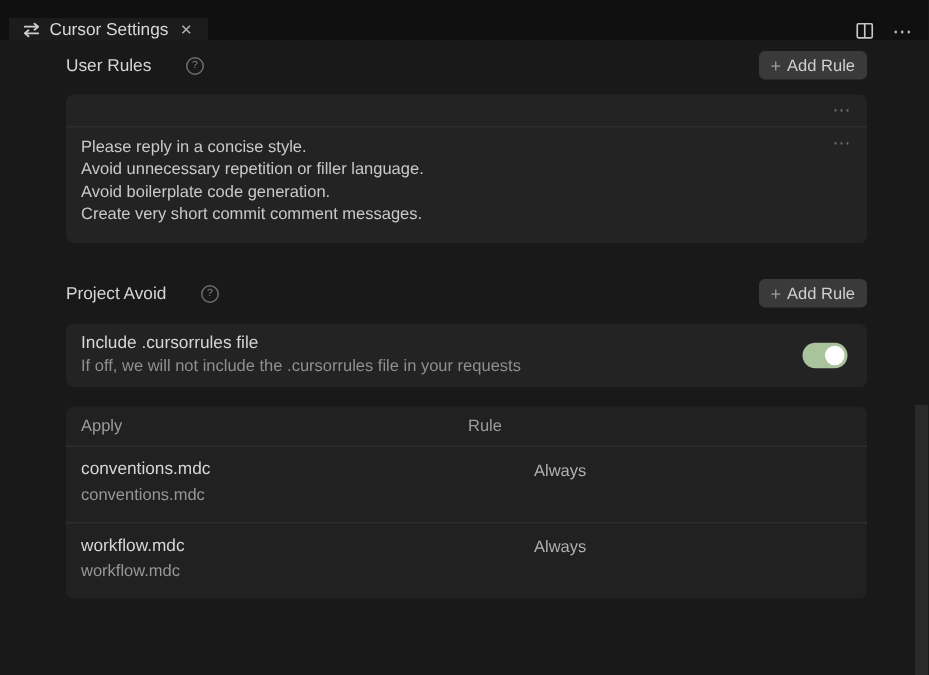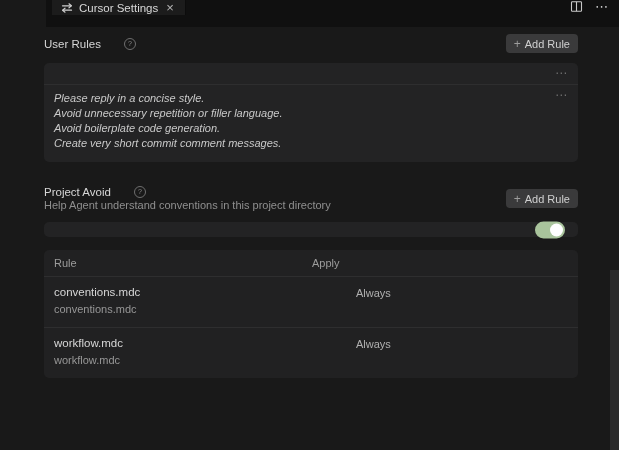--- a/index.html
+++ b/index.html
@@ -7,21 +7,21 @@
     width:619px;height:450px;overflow:hidden;position:relative;
     background:var(--page-bg,#191919);
     font-family:"Liberation Sans","DejaVu Sans",sans-serif;
     -webkit-font-smoothing:antialiased;
   }
   .app{position:absolute;inset:0;}
 
   
   .tabbar{
     height:27px;background:var(--tabbar-bg,#101010);
-    display:flex;align-items:flex-start;justify-content:space-between;margin-left:46px;
+    display:flex;align-items:flex-end;justify-content:space-between;
   }
   .tab{
     display:flex;align-items:center;gap:6px;
     margin-left:6px;padding:0 9px 0 9px;
     background:var(--tab-bg,#1c1c1c);
     color:#d8d8d8;font-size:11.5px;font-weight:500;
     border-right:1px solid #0c0c0c;cursor:pointer;
   }
   .tab-close{color:#b5b5b5;font-size:13px;line-height:1;padding:1px 2px;border-radius:3px;}
   .tabbar-actions{display:flex;align-items:center;gap:12px;padding-right:10px;color:#c8c8c8;}
@@ -49,21 +49,21 @@
   }
   .btn .plus{color:#9d9d9d;font-size:12px;line-height:1;}
 
   .uh{padding-top:7px;}
 
   
   .rules-box{
     margin-top:10px;background:var(--card-bg,#232324);border-radius:5px;
   }
   .rule-row{position:relative;padding:6px 14px 6px 10px;cursor:pointer;}
-  .rule-row + .rule-row{border-top:1px solid var(--divider,#2e2e2f);font-style:italic;}
+  .rule-row + .rule-row{border-top:1px solid var(--divider,#2e2e2f);}
   .rule-row.r1{padding-bottom:15px;}
   .rule-row.r2{padding-bottom:11px;}
   .rule-text{
     font-size:11px;line-height:15px;color:var(--body-text,#c9c9c9);
     white-space:pre-line;display:block;max-width:500px;
   }
   .row-more{
     position:absolute;right:10px;top:4px;color:#6f6f6f;font-size:12px;
     letter-spacing:1px;cursor:pointer;line-height:1;
   }
@@ -170,38 +170,39 @@
           <span class="row-more">⋯</span>
         </div>
       </div>
 
       <div class="section-header ph">
         <div class="sh-left">
           <div class="sec-title-row">
             <span class="sec-title">Project Avoid</span>
             <span class="help-badge">?</span>
           </div>
-          <span class="sec-sub">Help Agent understand conventions in this project directory</span>
         </div>
         <div class="btn">
           <span class="plus">+</span>
           <span>Add Rule</span>
         </div>
       </div>
 
       <div class="include-card">
+        <div class="inc-title">Include .cursorrules file</div>
+        <div class="inc-desc">If off, we will not include the .cursorrules file in your requests</div>
         <div class="toggle on">
           <div class="knob"></div>
         </div>
       </div>
 
       <div class="rules-table">
         <div class="t-head">
+          <span>Apply</span>
           <span>Rule</span>
-          <span>Apply</span>
         </div>
         <div class="t-row">
           <div class="cell-rule">
             <div class="name">conventions.mdc</div>
             <div class="desc">conventions.mdc</div>
           </div>
           <div class="cell-apply">Always</div>
         </div>
         <div class="t-row">
           <div class="cell-rule">

